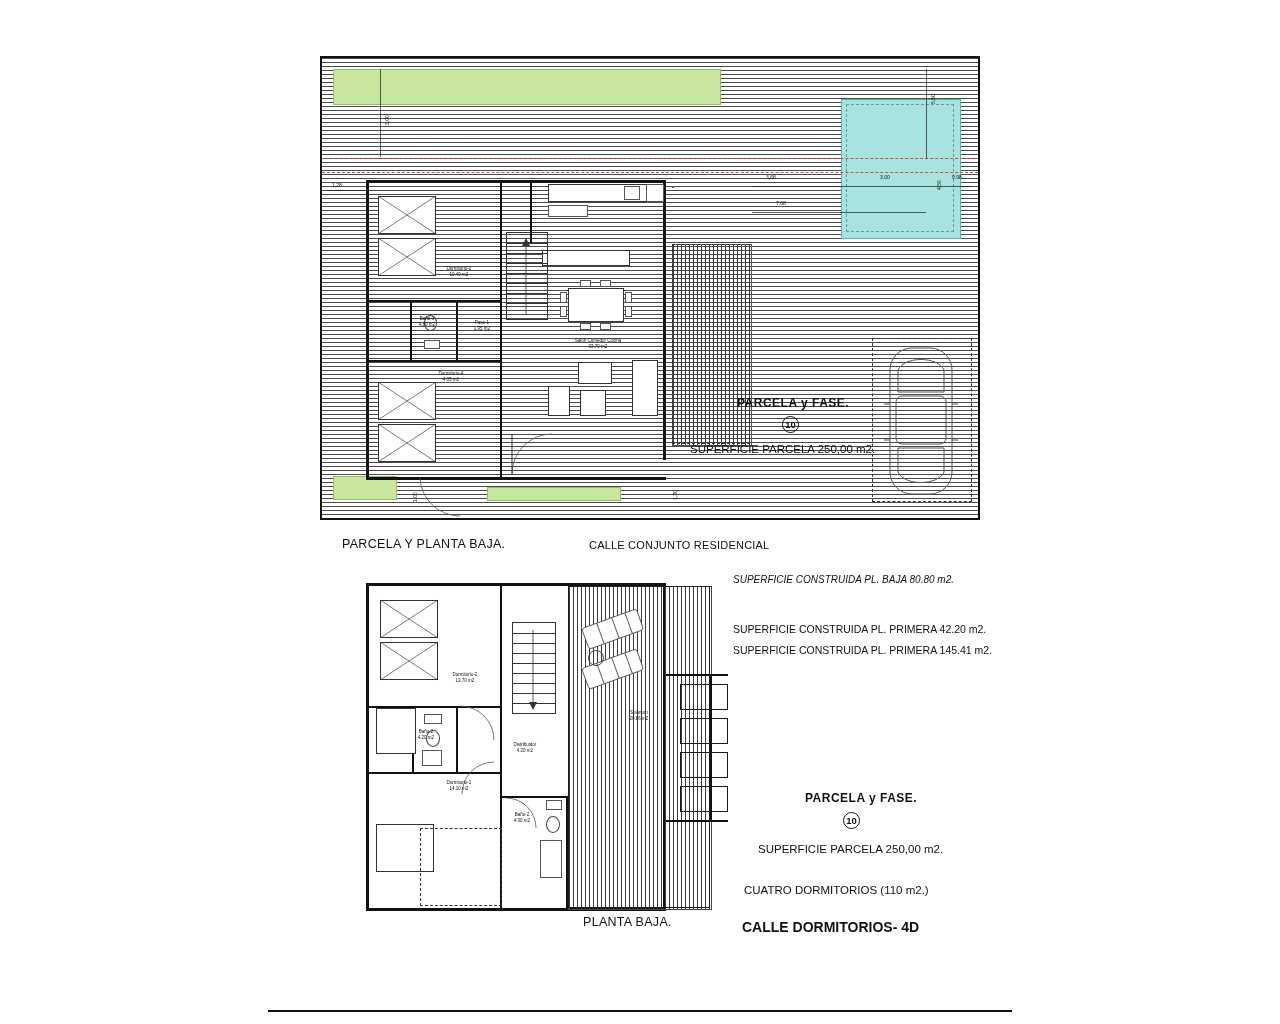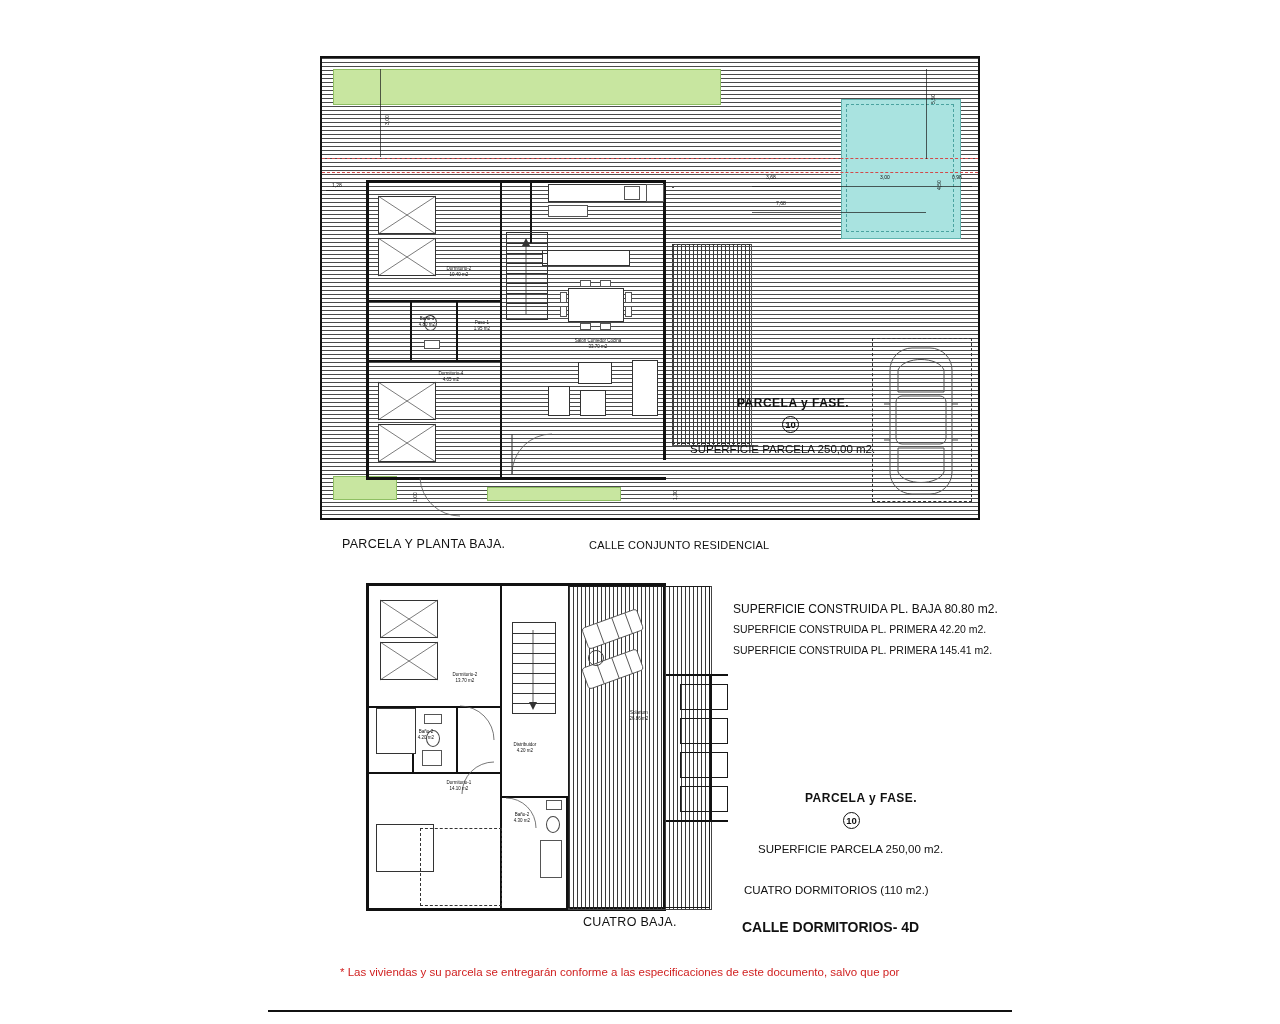--- a/index.html
+++ b/index.html
@@ -303,28 +303,27 @@
   </div>
   <div class="room-label" style="left:500px;top:812px;width:44px;">
     <span>Baño-2</span><br>
     <span>4.30  m2</span>
   </div>
   <div class="room-label" style="left:608px;top:710px;width:62px;">
     <span>Solarium</span><br>
     <span>26.86  m2</span>
   </div>
 
-  <div class="txt-title" style="left:583px;top:915px;font-size:12.5px;">CUATRO BAJA.</div>
-
-  <div class="txt" style="left:733px;top:602px;font-size:12px;">SUPERFICIE CONSTRUIDA PL. BAJA      80.80 m2.</div>
+  <div class="txt-title" style="left:583px;top:915px;font-size:12.5px;">PLANTA BAJA.</div>
+
+  <div class="txt" style="left:733px;top:574px;font-size:10px;font-style:italic;">SUPERFICIE CONSTRUIDA PL. BAJA      80.80 m2.</div>
   <div class="txt" style="left:733px;top:623px;font-size:10.5px;">SUPERFICIE CONSTRUIDA PL. PRIMERA  42.20 m2.</div>
   <div class="txt" style="left:733px;top:644px;font-size:10.5px;">SUPERFICIE CONSTRUIDA PL. PRIMERA  145.41  m2.</div>
 
   <div class="txt-title" style="left:805px;top:791px;font-weight:bold;letter-spacing:.5px;">PARCELA y FASE.</div>
   <div class="circnum" style="left:843px;top:812px;">10</div>
   <div class="txt" style="left:758px;top:843px;font-size:11.5px;">SUPERFICIE PARCELA 250,00 m2.</div>
   <div class="txt" style="left:744px;top:884px;font-size:11.5px;">CUATRO DORMITORIOS (110 m2.)</div>
   <div class="txt-b" style="left:742px;top:919px;font-size:14px;">CALLE DORMITORIOS- 4D</div>
 
-  <div class="note" style="left:340px;top:966px;">* Las viviendas y su parcela se entregarán conforme a las especificaciones de este documento, salvo que por</div>
 
   <div class="botrule"></div>
 </div>
 
 </body></html>

